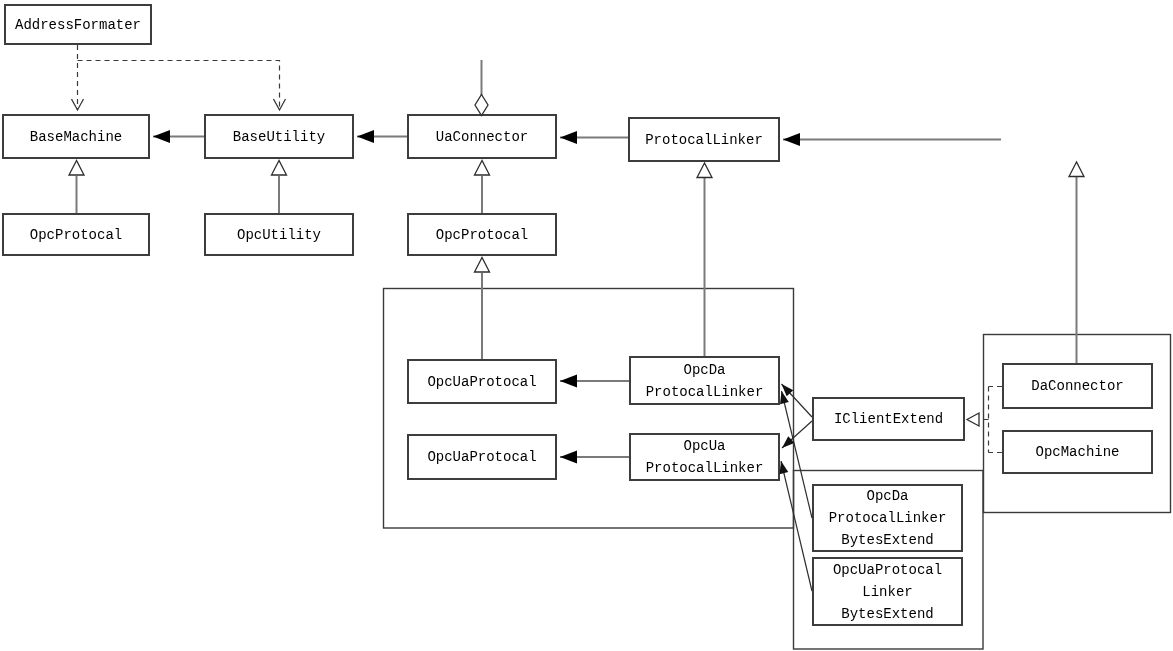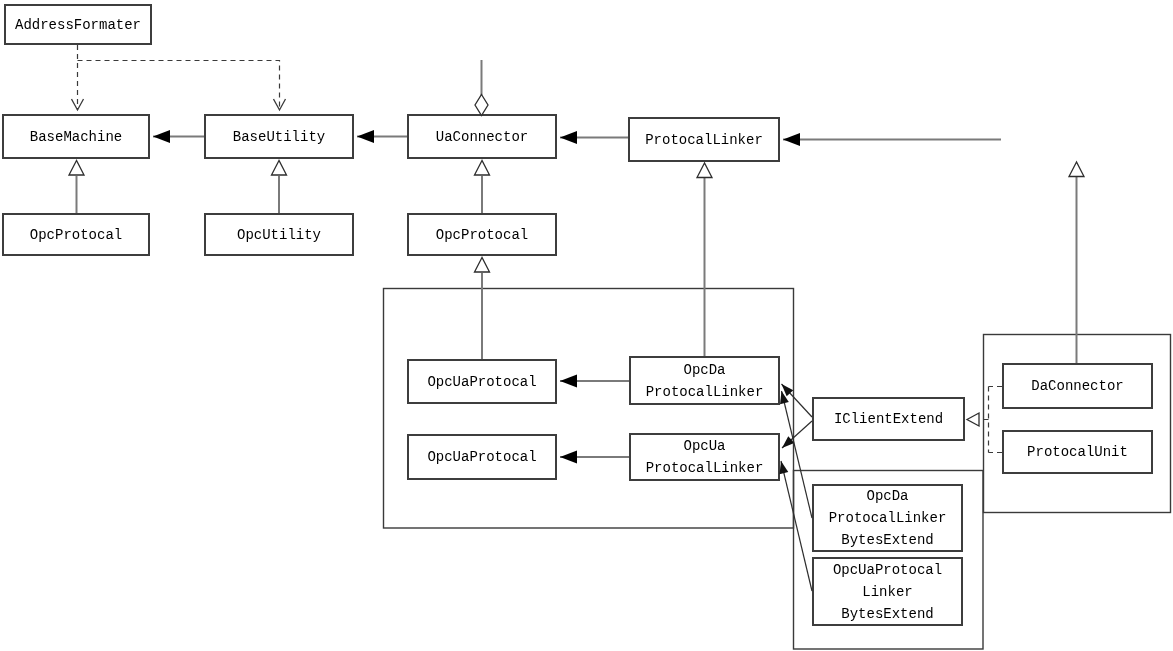--- a/index.html
+++ b/index.html
@@ -70,21 +70,21 @@
       <span>OpcUa
 ProtocalLinker</span>
     </div>
   <div class="node" style="left:812px;top:397px;width:153px;height:44px">
       <span>IClientExtend</span>
     </div>
   <div class="node" style="left:1002px;top:363px;width:151px;height:46px">
       <span>DaConnector</span>
     </div>
   <div class="node" style="left:1002px;top:430px;width:151px;height:44px">
-      <span>ProtocalUnit</span>
+      <span>OpcMachine</span>
     </div>
   <div class="node" style="left:812px;top:484px;width:151px;height:68px">
       <span>OpcDa
 ProtocalLinker
 BytesExtend</span>
     </div>
   <div class="node" style="left:812px;top:557px;width:151px;height:69px">
       <span>OpcUaProtocal
 Linker
 BytesExtend</span>

